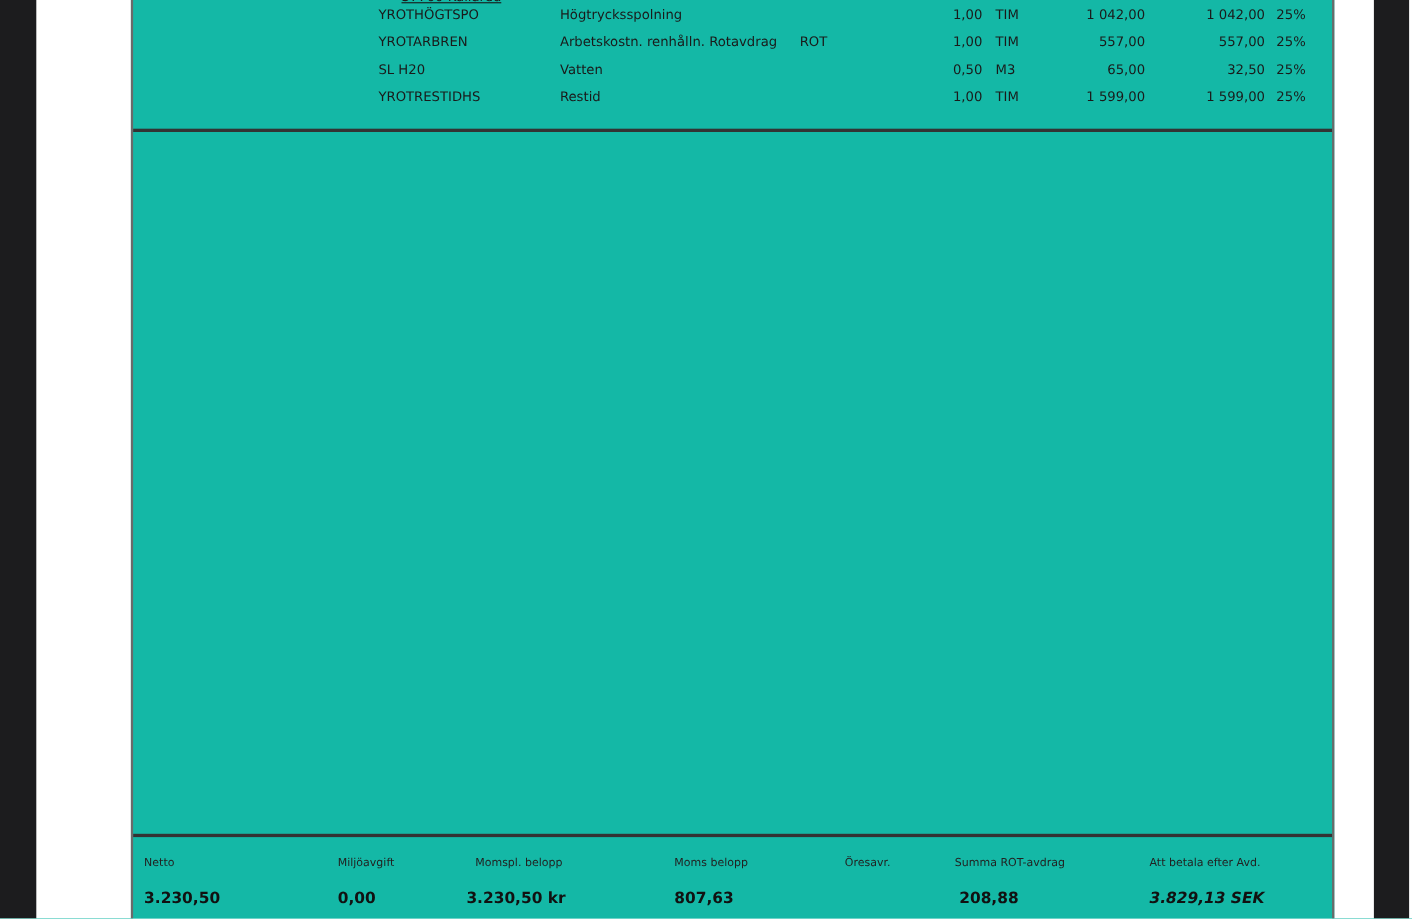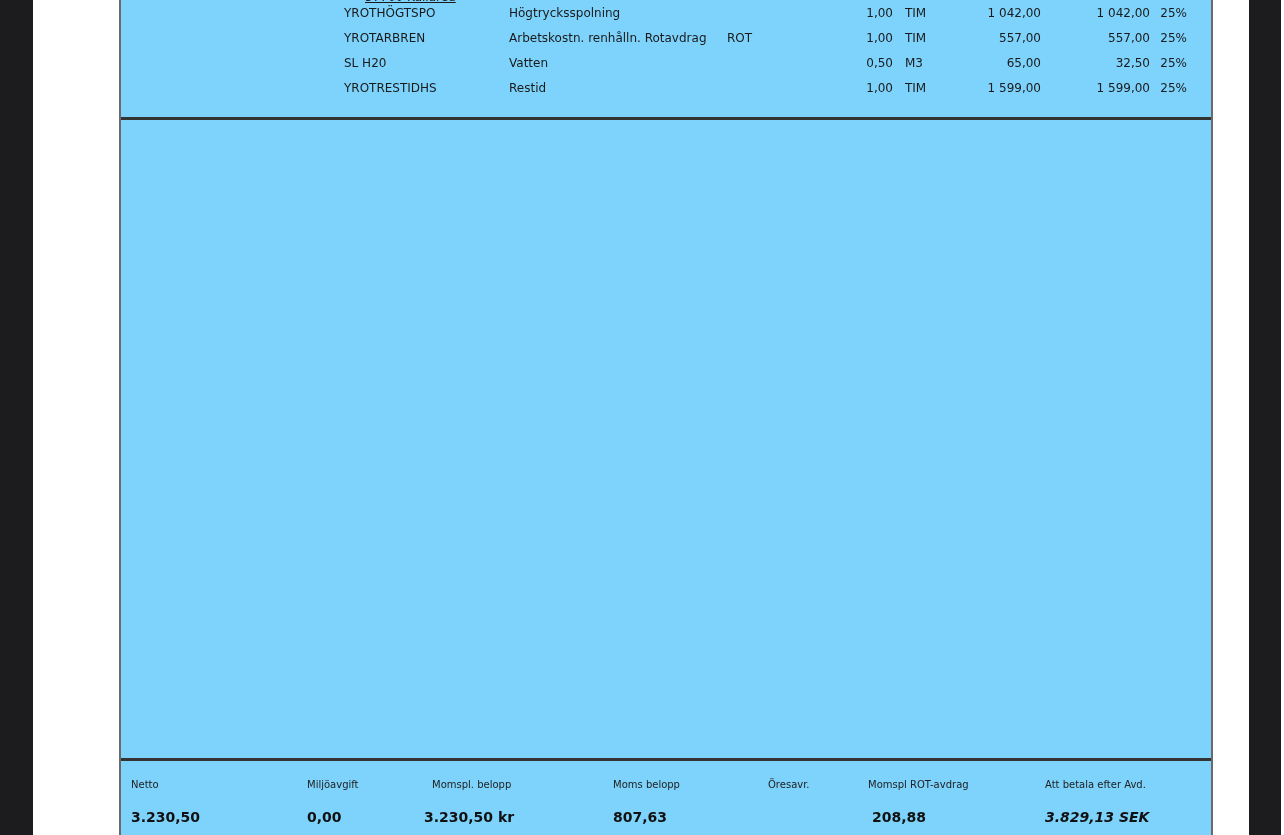--- a/index.html
+++ b/index.html
@@ -26,21 +26,21 @@
 
   .page {
     position: absolute;
     left: 119px;
     top: 0;
     width: 1094px;
     height: 835px;
     box-sizing: border-box;
     border-left: 2px solid #6a6a6a;
     border-right: 2px solid #6a6a6a;
-    background: #7dd3fc;
+    background: #14b8a6;
     overflow: hidden;
   }
 
   .clipped-text {
     position: absolute;
     left: 244px;
     top: -10px;
     font-size: 12px;
     line-height: 15px;
     text-decoration: underline;
@@ -167,21 +167,21 @@
 
   <div class="divider d1"></div>
   <div class="divider d2"></div>
 
   <div>
     <span class="sum-label sl0">Netto</span>
     <span class="sum-label sl1">Miljöavgift</span>
     <span class="sum-label sl2">Momspl. belopp</span>
     <span class="sum-label sl3">Moms belopp</span>
     <span class="sum-label sl4">Öresavr.</span>
-    <span class="sum-label sl5">Momspl ROT-avdrag</span>
+    <span class="sum-label sl5">Summa ROT-avdrag</span>
     <span class="sum-label sl6">Att betala efter Avd.</span>
 
     <span class="sum-value sv0">3.230,50</span>
     <span class="sum-value sv1">0,00</span>
     <span class="sum-value sv2">3.230,50 kr</span>
     <span class="sum-value sv3">807,63</span>
     <span class="sum-value sv4">-0,13</span>
     <span class="sum-value sv5">208,88</span>
     <span class="sum-value sv6">3.829,13 SEK</span>
   </div>

